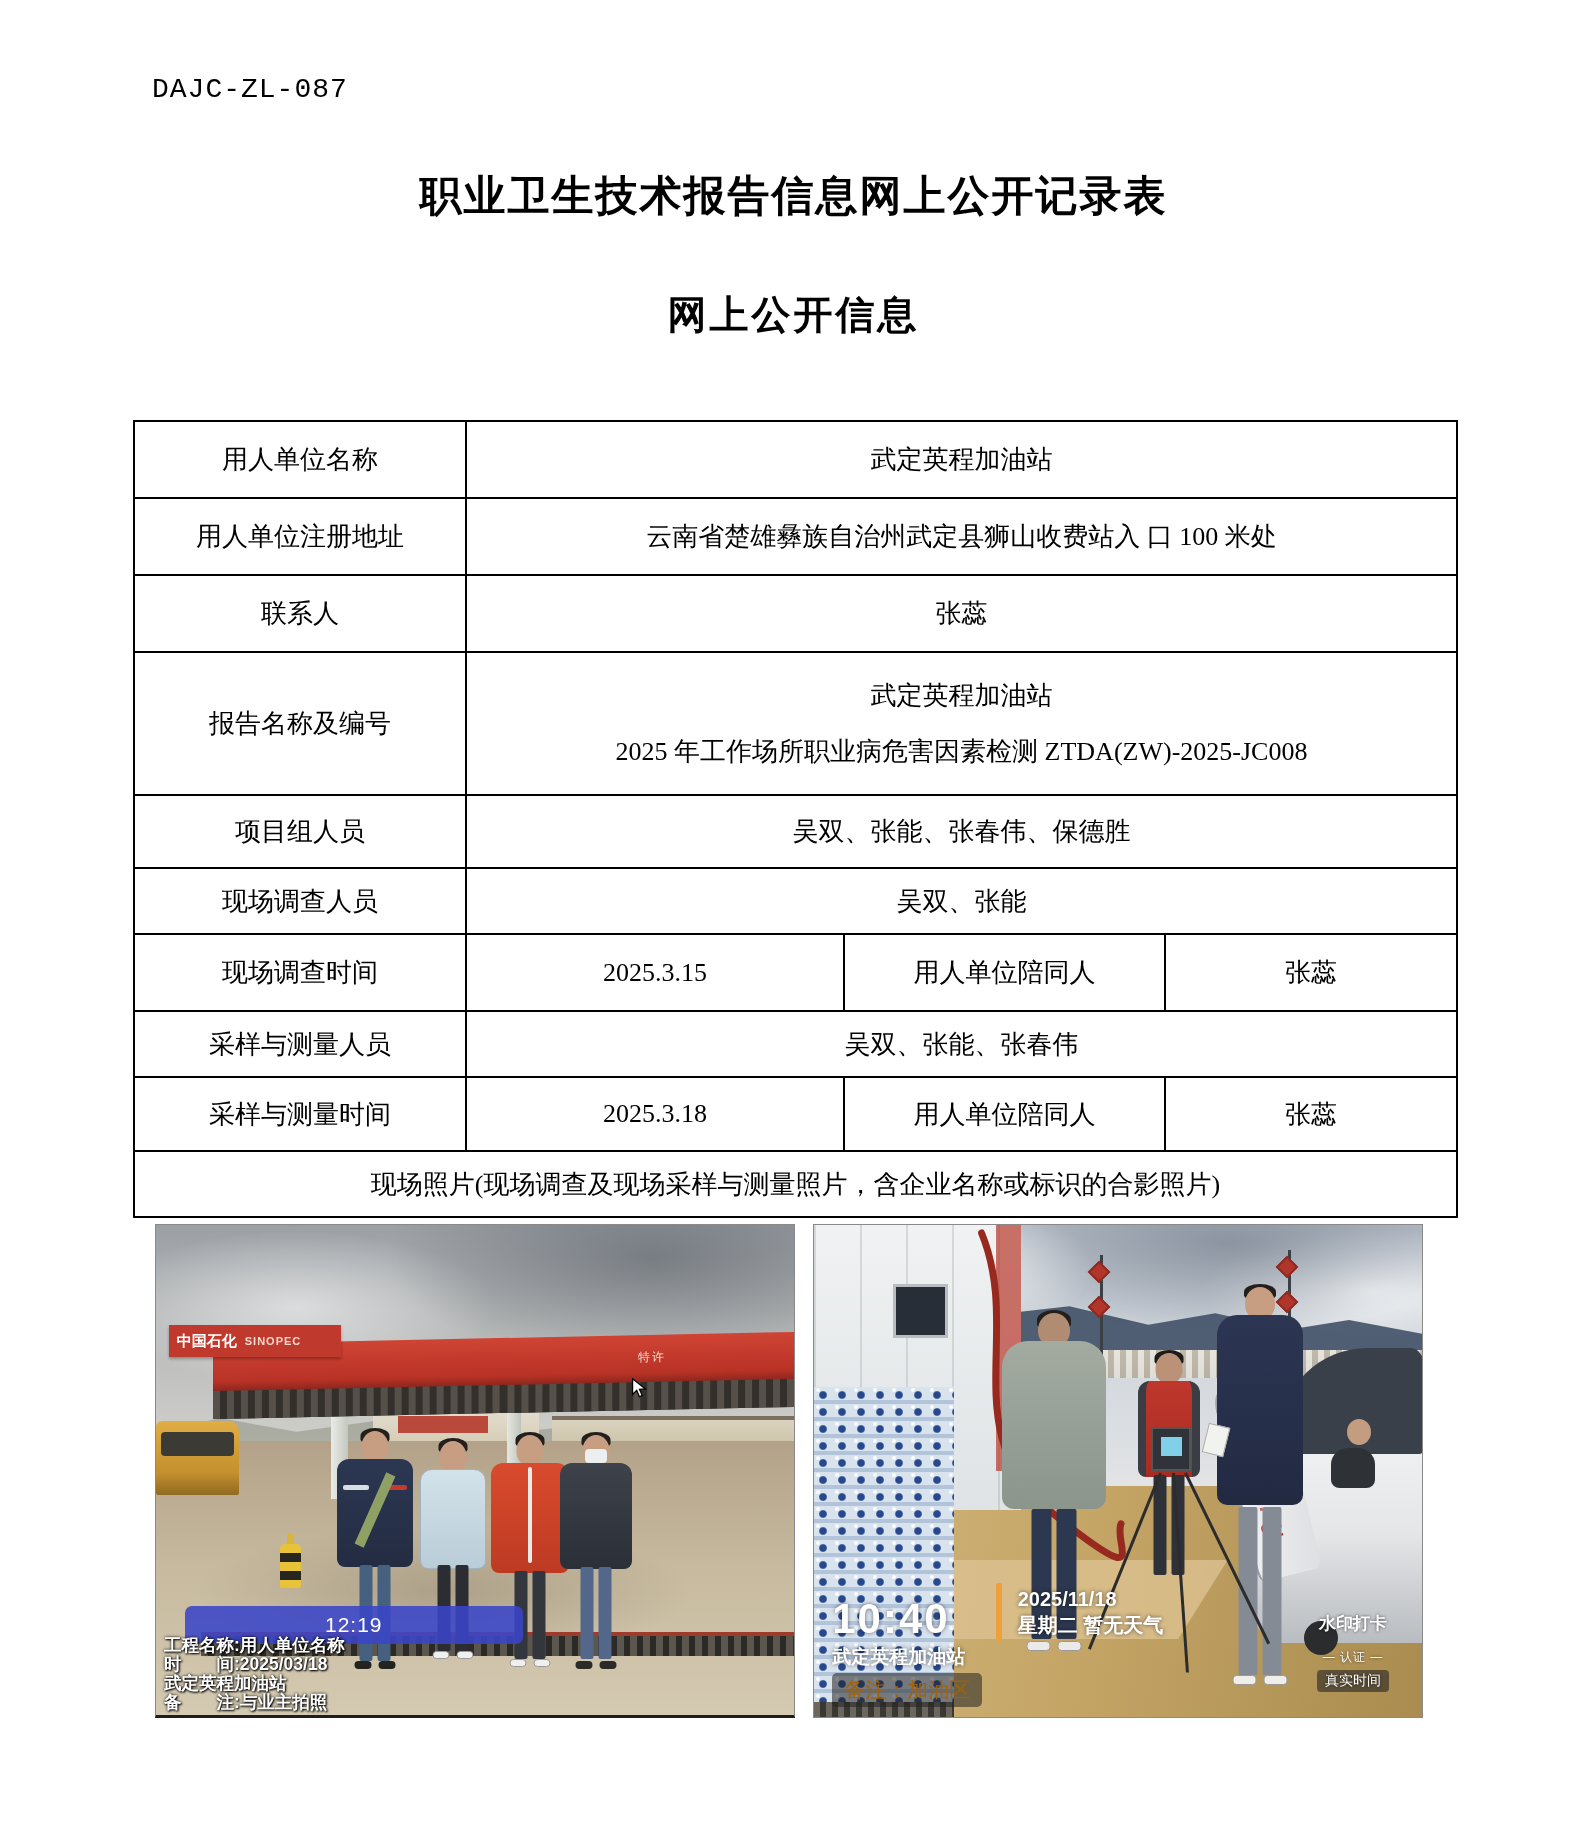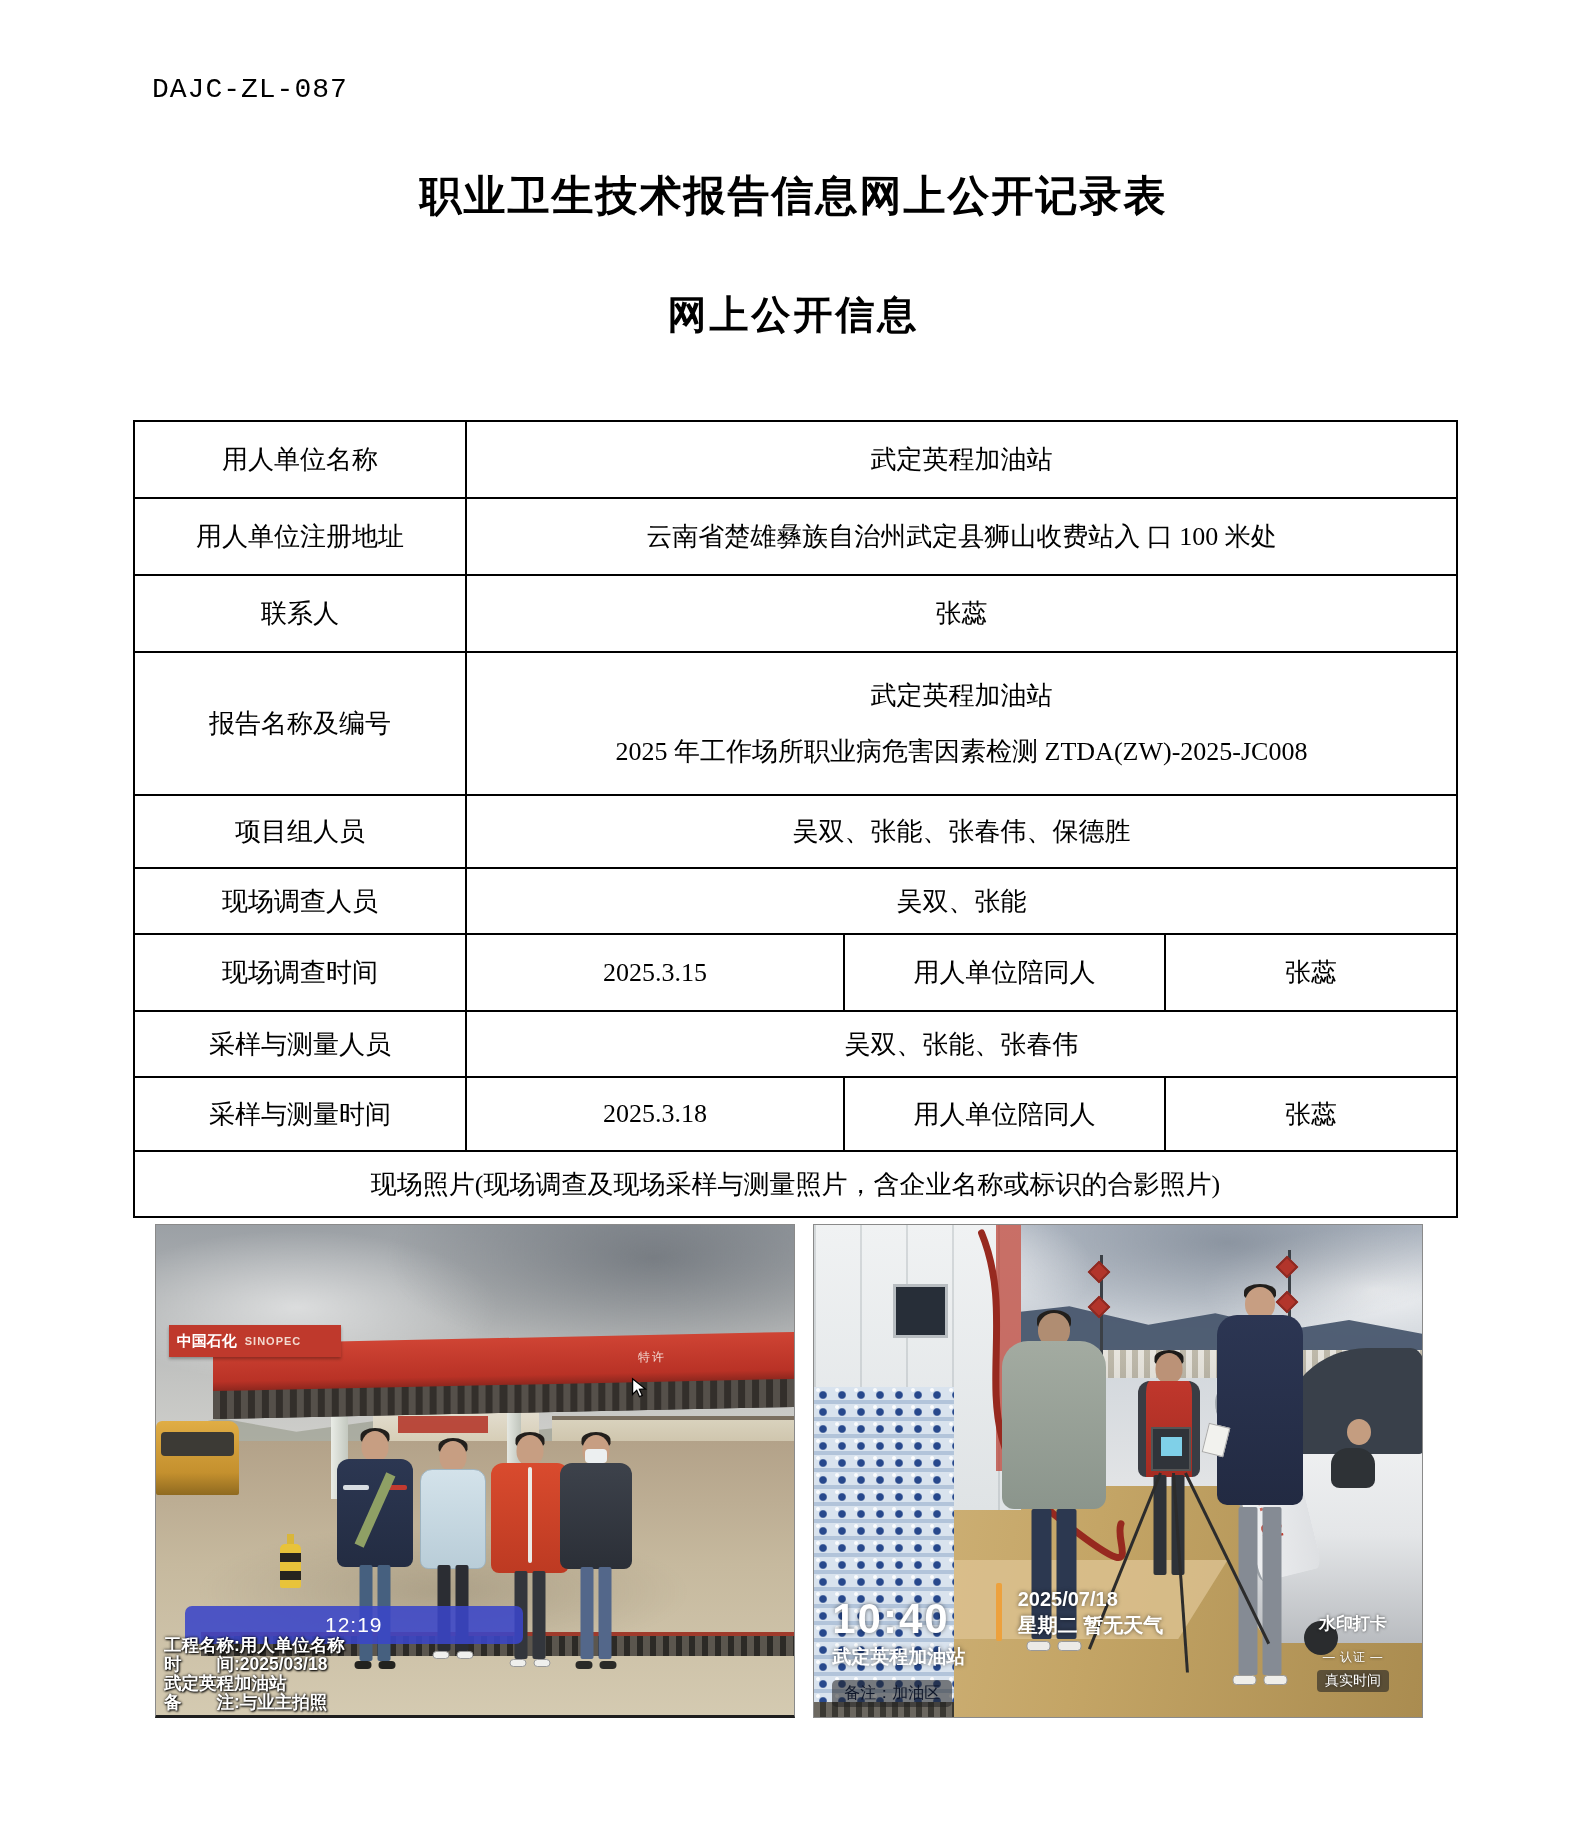--- a/index.html
+++ b/index.html
@@ -139,21 +139,21 @@
   .r-inst-screen{left:57%;top:43%;width:3.5%;height:4%;background:#7fd0e8;}
 
   
   .r-time{left:3%;bottom:15%;color:#fff;font-size:42px;font-weight:700;letter-spacing:2px;
      text-shadow:0 0 4px rgba(0,0,0,.55);}
   .r-bar{left:30%;bottom:15.5%;width:6px;height:58px;background:#eda13d;border-radius:2px;}
   .r-datewrap{left:33.5%;bottom:16%;color:#fff;font-size:20px;line-height:26px;font-weight:700;
      text-shadow:0 0 4px rgba(0,0,0,.6);text-align:left;}
   .r-datewrap div{position:static;white-space:nowrap;}
   .r-station{left:3%;bottom:9.5%;color:#fff;font-size:19px;font-weight:700;text-shadow:0 0 4px rgba(0,0,0,.6);}
-  .r-note{left:3%;bottom:2%;background:rgba(35,35,35,.55);color:#0f172a;font-size:16px;border-radius:5px;
+  .r-note{left:3%;bottom:2%;background:rgba(35,35,35,.55);color:#a16207;font-size:21px;border-radius:5px;
      padding:3px 12px;white-space:nowrap;}
   .r-badge{right:14px;bottom:5%;width:110px;text-align:center;color:#fff;
      text-shadow:0 0 3px rgba(0,0,0,.7);}
   .r-badge > div{position:static;}
   .badge-app{font-size:17px;font-weight:700;display:flex;align-items:center;justify-content:center;gap:4px;}
   .badge-logo{position:static !important;width:13px;height:11px;border:2px solid #fff;border-radius:3px;display:inline-block;}
   .badge-cert{font-size:12px;margin-top:20px;letter-spacing:1px;}
   .badge-real{margin:4px auto 0;background:rgba(35,35,35,.6);border-radius:4px;padding:2px 8px;
      font-size:14px;display:inline-block;}
 </style>
@@ -407,21 +407,21 @@
 
       <div class="tripod-leg" style="left:345px;top:248px;height:190px;transform:rotate(22deg);"></div>
       <div class="tripod-leg" style="left:358px;top:248px;height:200px;transform:rotate(-4deg);"></div>
       <div class="tripod-leg" style="left:370px;top:248px;height:190px;transform:rotate(-26deg);"></div>
       <div class="r-inst"></div>
       <div class="r-inst-screen"></div>
 
       <div class="r-time">10:40</div>
       <div class="r-bar"></div>
       <div class="r-datewrap">
-        <div>2025/07/18</div>
+        <div>2025/11/18</div>
         <div>星期二 暂无天气</div>
       </div>
       <div class="r-station">武定英程加油站</div>
       <div class="r-note">备注：加油区</div>
 
       <div class="r-badge">
         <div class="badge-app">
           <span class="badge-logo"></span>
           <span>水印打卡</span>
         </div>

